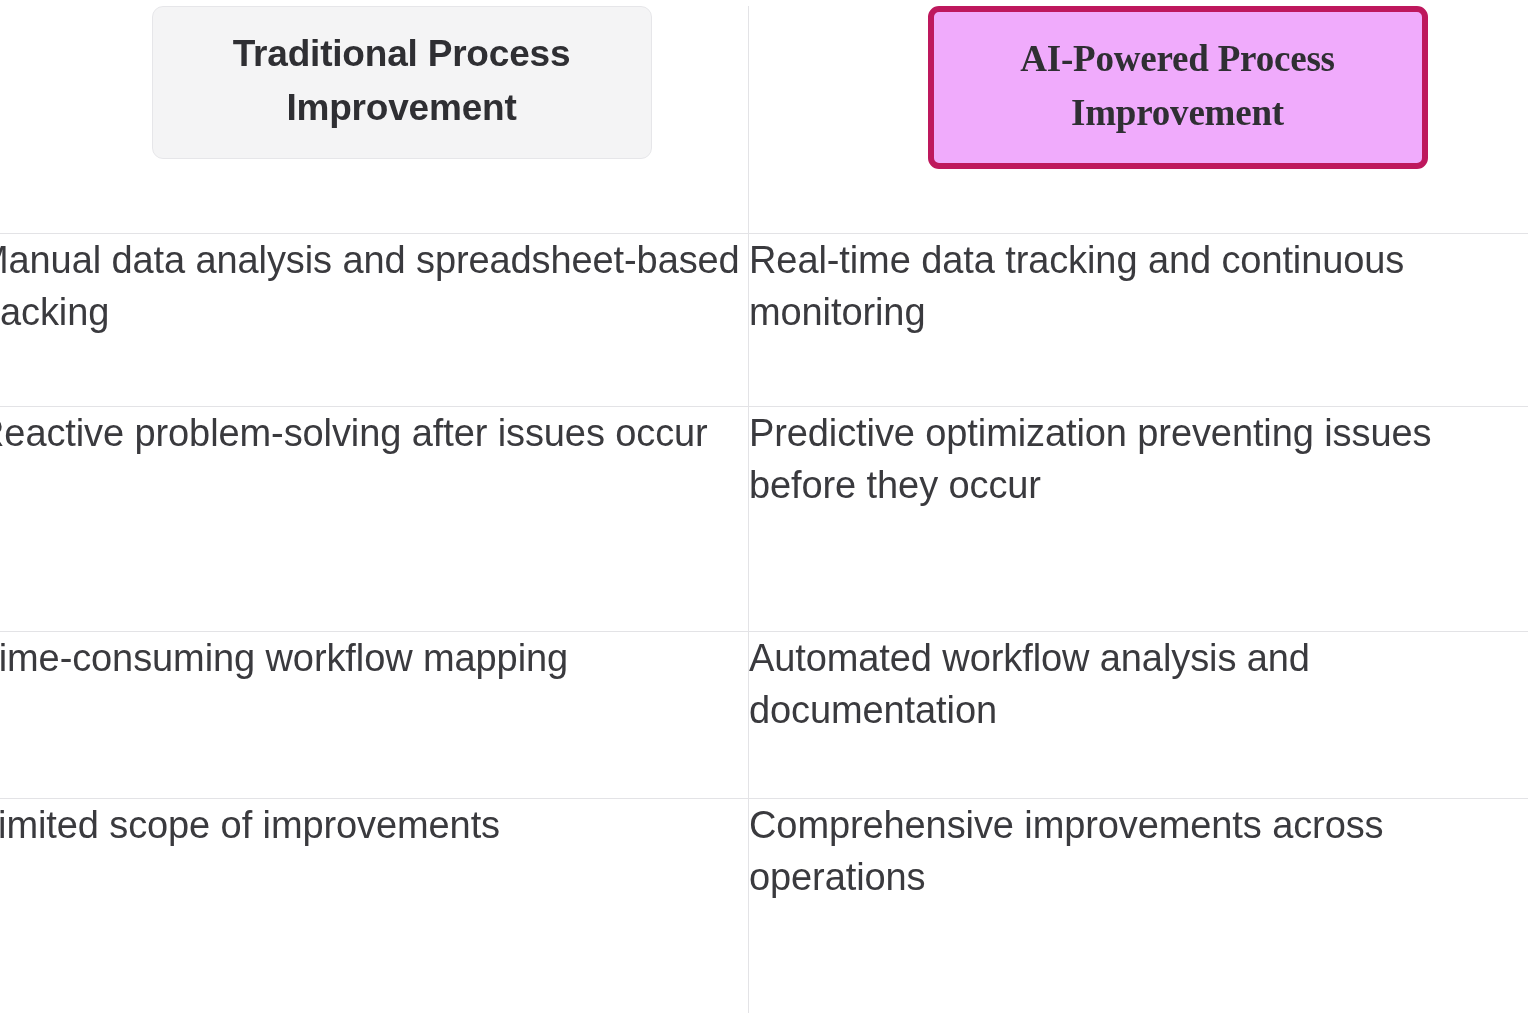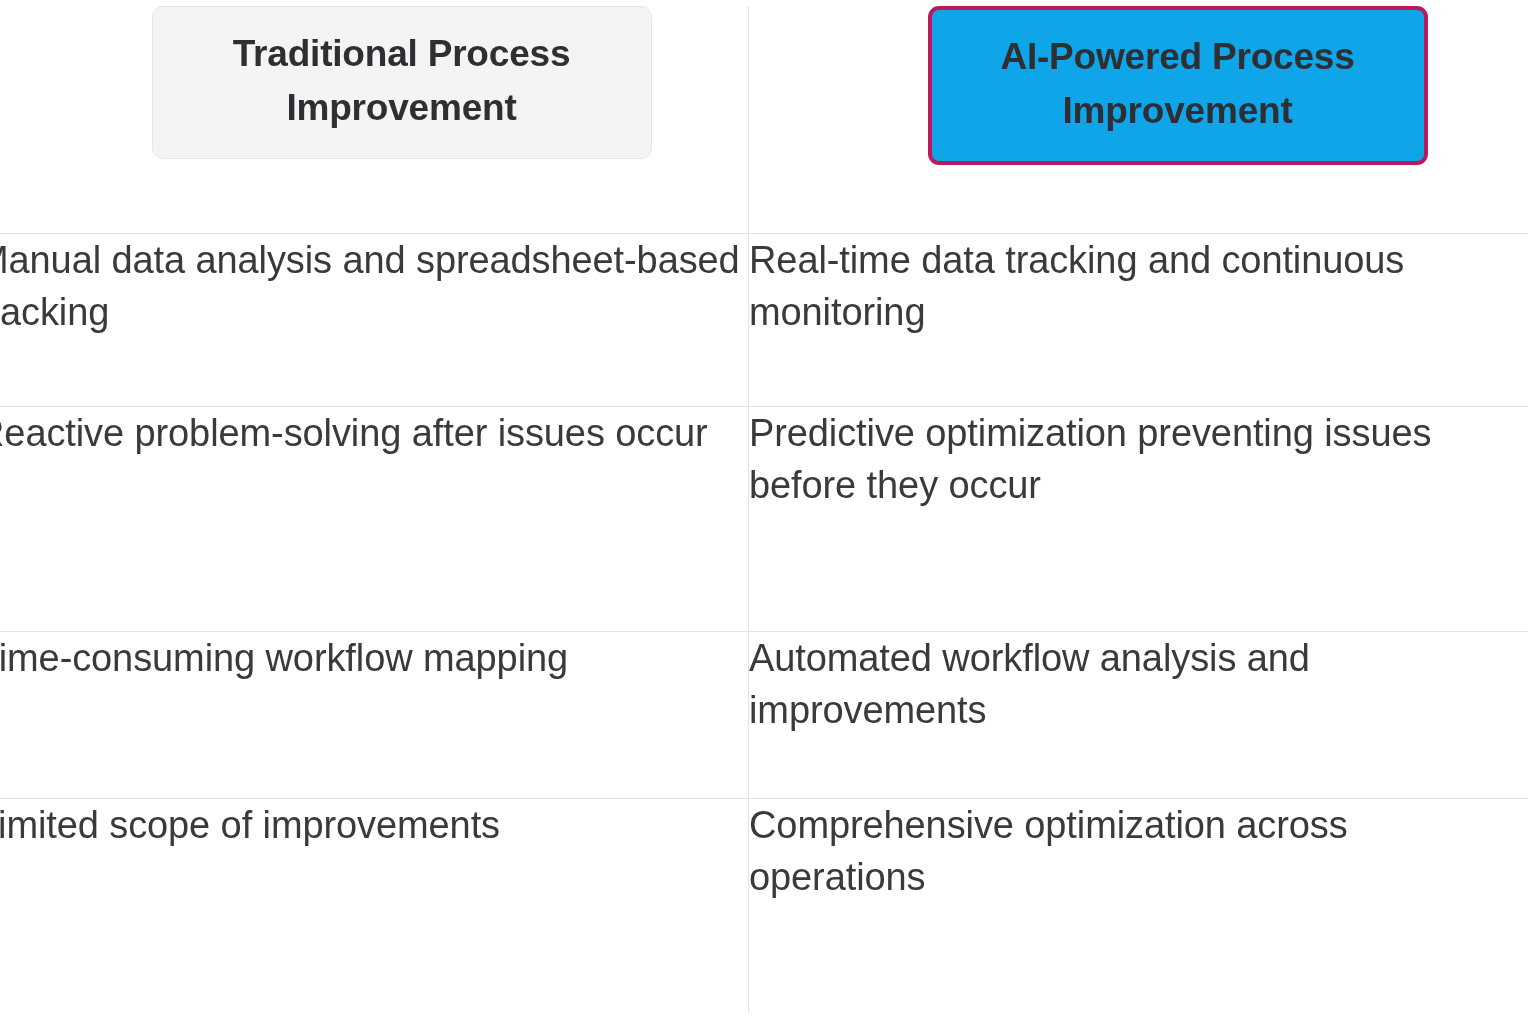--- a/index.html
+++ b/index.html
@@ -71,22 +71,23 @@
     letter-spacing: -0.2px;
     color: #2f2f33;
     max-width: 500px;
     margin-left: 17px;
   }
   .badge.traditional {
     background: #f4f4f5;
     border: 1px solid #e6e6e9;
   }
   .badge.ai {
-    background: #0ea5e9;
-    border: 4px solid #be185d;
+    background: #f0abfc;
+    border: 6px solid #be185d;
+    font-family: Liberation Serif, serif;
   }
 
   
   .body-cell {
     padding: 44px 56px 40px 81px;
   }
   .cell-text {
     font-size: 38px;
     line-height: 1.37;
     color: #3a3a3e;
@@ -138,26 +139,26 @@
         </td>
         <td class="body-cell">
           <div class="cell-text">Predictive optimization preventing issues before they occur</div>
         </td>
       </tr>
       <tr class="row-3">
         <td class="body-cell">
           <div class="cell-text">Time-consuming workflow mapping</div>
         </td>
         <td class="body-cell">
-          <div class="cell-text">Automated workflow analysis and improvements</div>
+          <div class="cell-text">Automated workflow analysis and documentation</div>
         </td>
       </tr>
       <tr class="row-4">
         <td class="body-cell">
           <div class="cell-text">Limited scope of improvements</div>
         </td>
         <td class="body-cell">
-          <div class="cell-text">Comprehensive optimization across operations</div>
+          <div class="cell-text">Comprehensive improvements across operations</div>
         </td>
       </tr>
     </tbody>
   </table>
 </div>
 
 </body></html>

